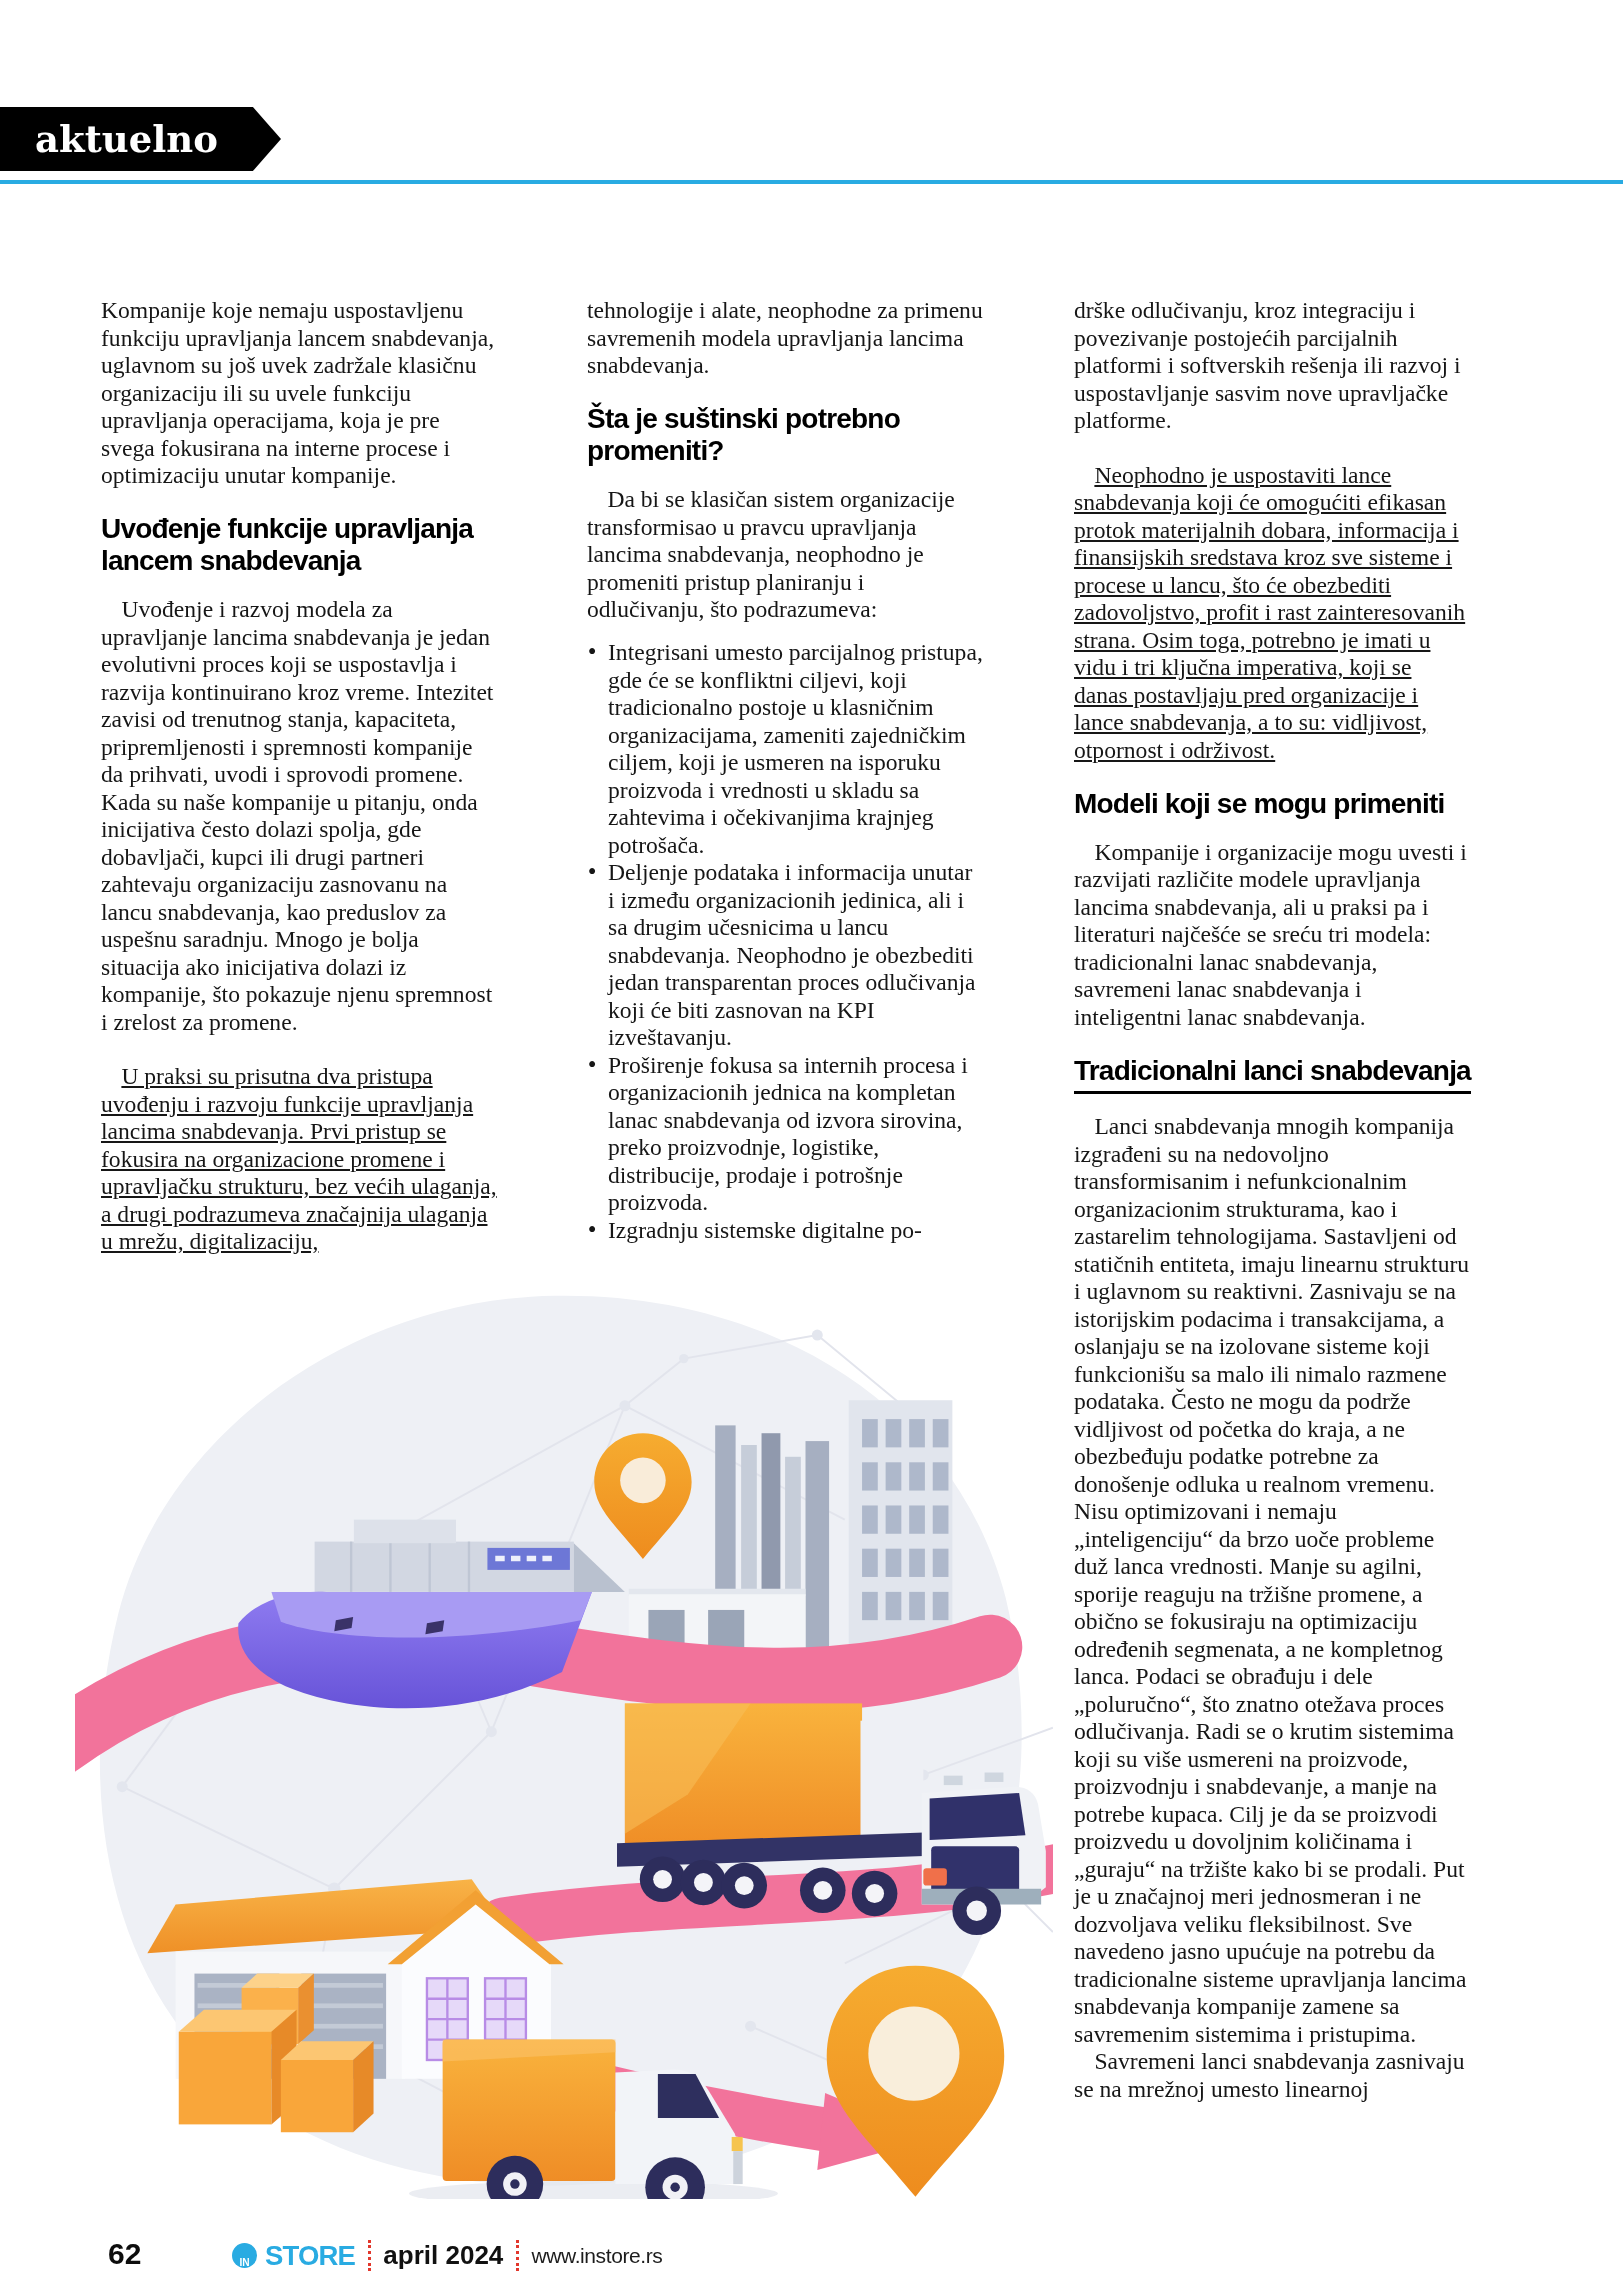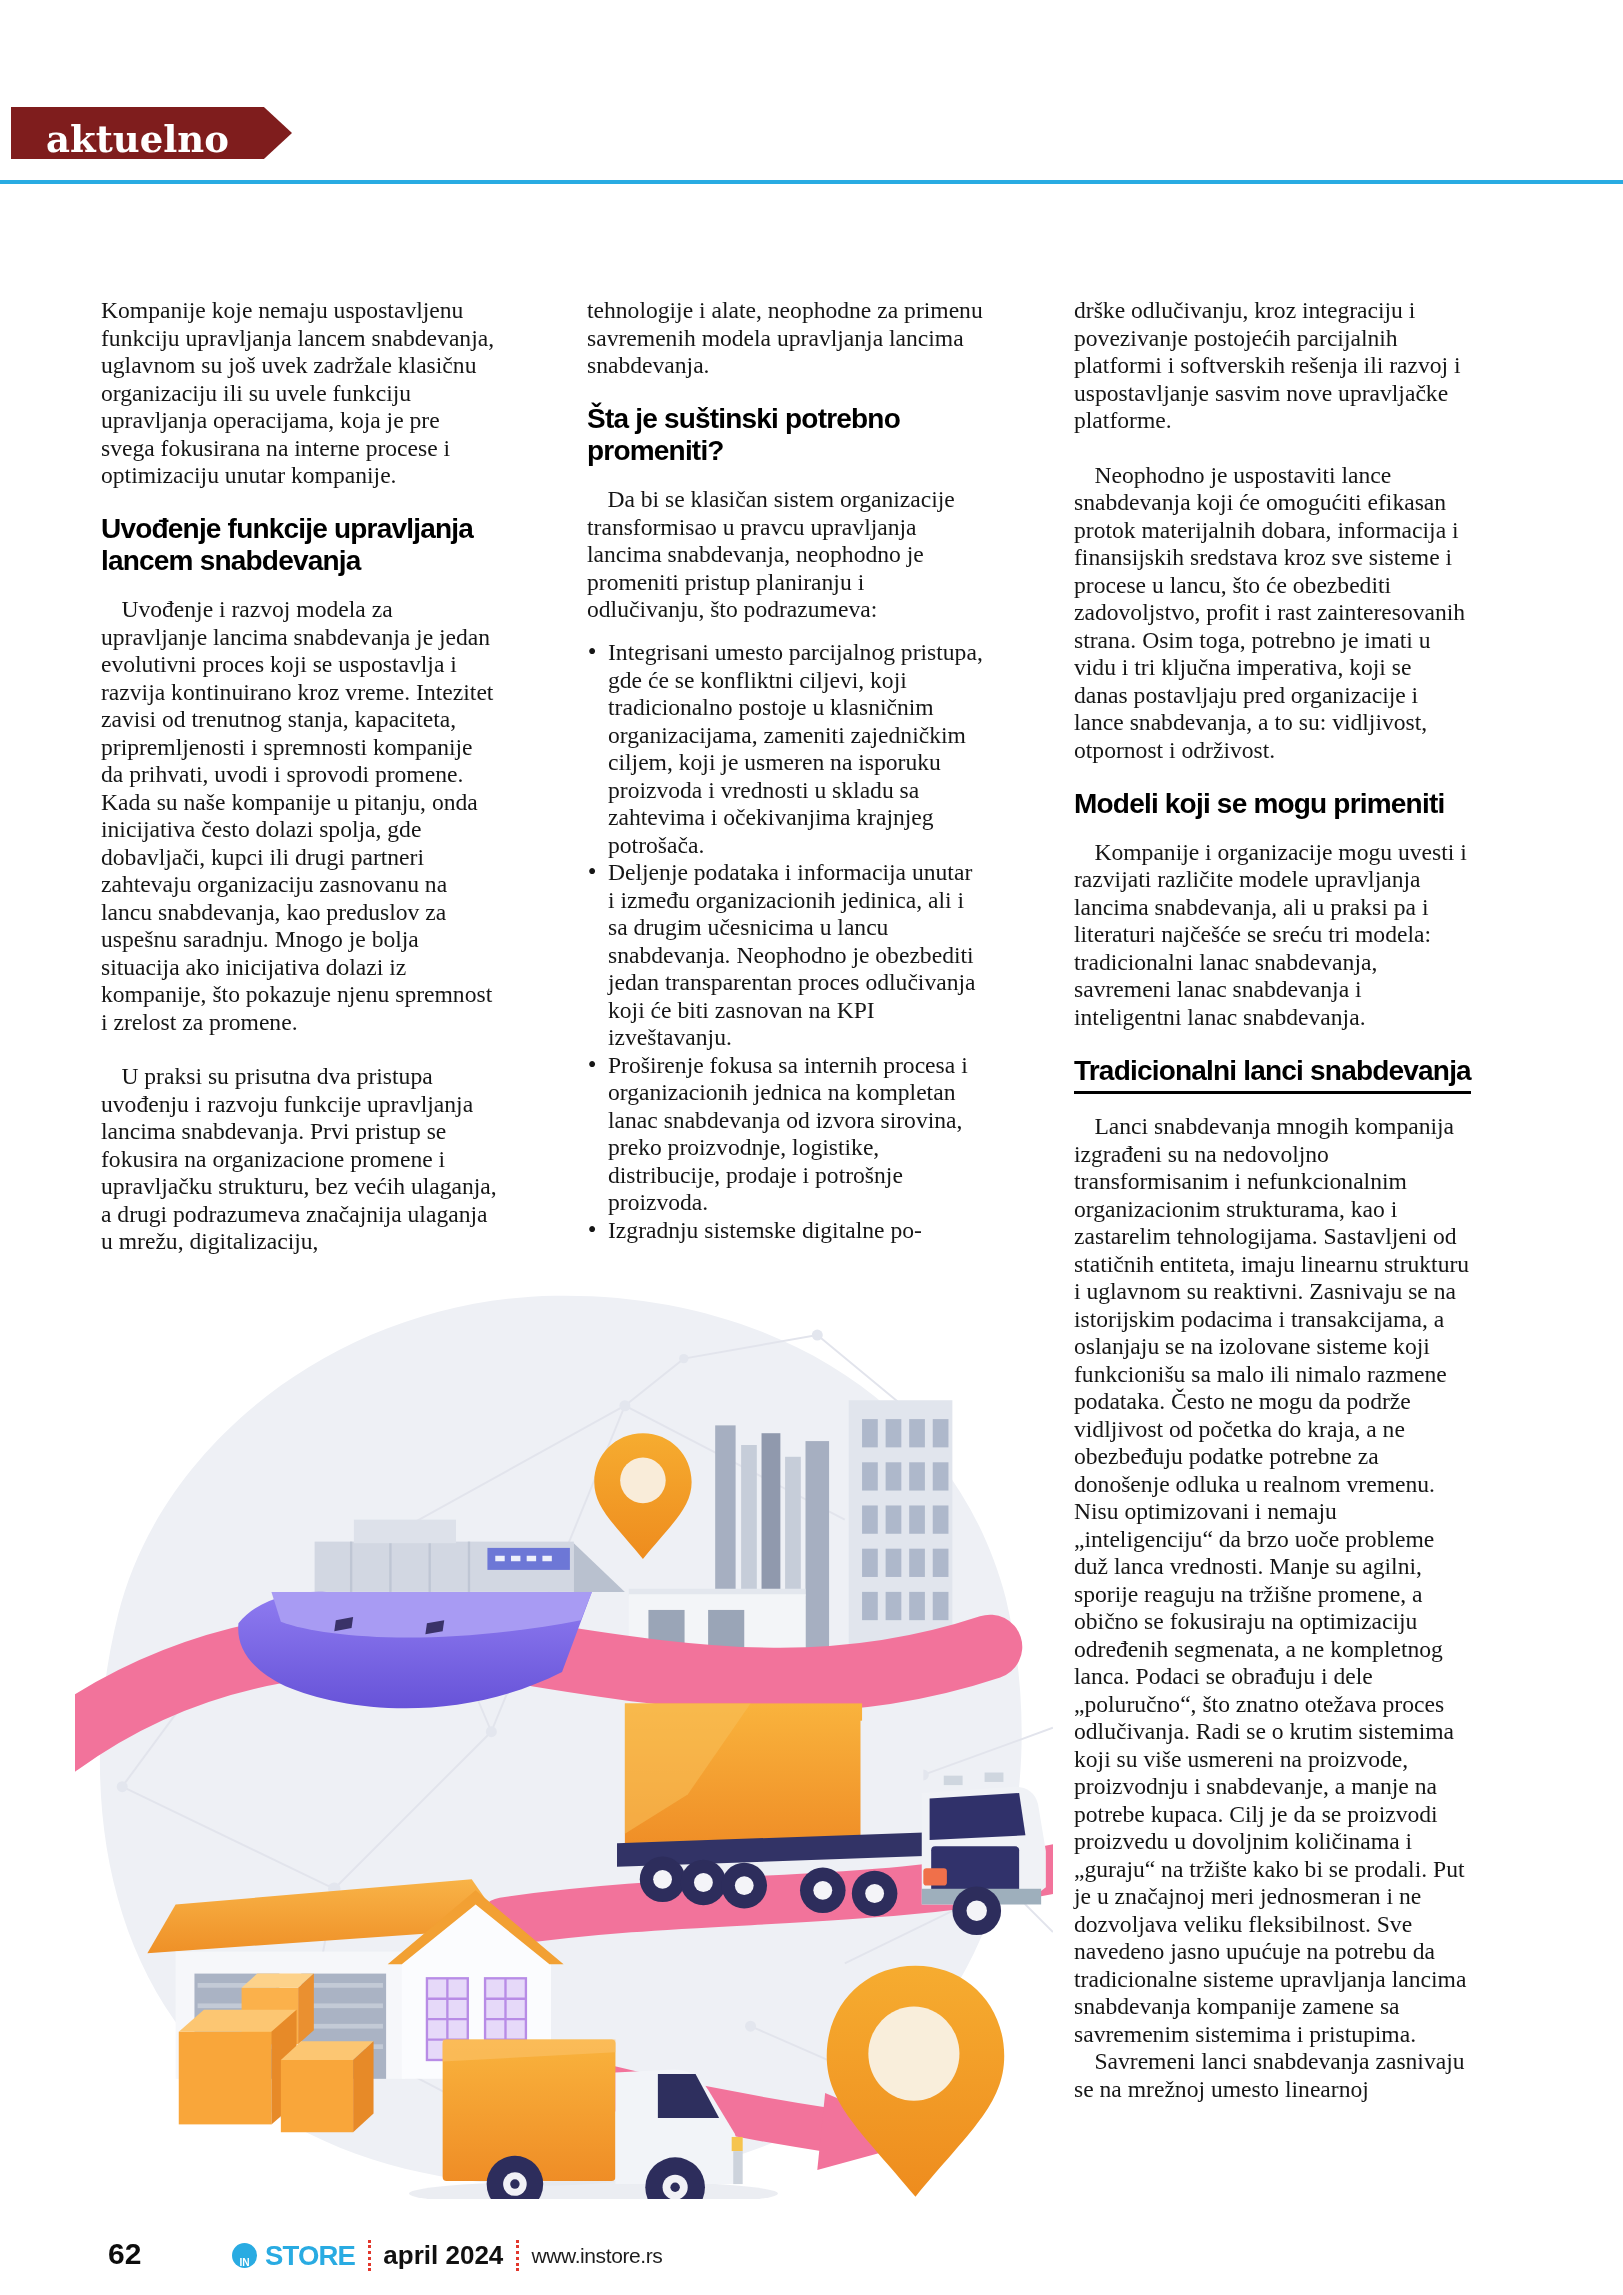--- a/index.html
+++ b/index.html
@@ -1,31 +1,31 @@
 <!DOCTYPE html>
 <html style="font-size:12.6px"><head>
 <meta charset="utf-8">
 <style>
   html,body{margin:0;padding:0;background:#fff;}
   .page{position:relative;width:1623px;height:2295px;background:#ffffff;overflow:hidden;
         font-family:"Liberation Serif",serif;color:#161616;}
   
-  .banner{position:absolute;left:0;top:107px;width:281px;height:52px;background:#7f1d1d;
-          clip-path:polygon(0 0,90% 0,100% 50%,90% 100%,0 100%);margin-left:11px;}
+  .banner{position:absolute;left:0;top:107px;width:281px;height:64px;background:#000000;
+          clip-path:polygon(0 0,90% 0,100% 50%,90% 100%,0 100%);}
   .banner span{display:block;width:253px;text-align:center;line-height:64px;
           font-family:"DejaVu Serif",serif;font-weight:700;font-size:37px;color:#ffffff;letter-spacing:0;}
   .rule{position:absolute;left:0;top:180px;width:1623px;height:3.9px;background:#29abe2;}
   
   .col{position:absolute;top:297px;width:397px;font-size:23.6px;line-height:27.5px;text-align:left;}
   .col-1{left:101px;}
   .col-2{left:587px;}
   .col-3{left:1074px;}
   .col p{margin:0;}
   .ind{text-indent:20.4px;}
-  .sp{margin-top:27px !important;}
+  .sp{margin-top:27px !important;text-decoration:underline;}
   .col h3{font-family:"Liberation Sans",sans-serif;font-weight:700;font-size:28px;line-height:32px;
           letter-spacing:-0.8px;color:#000;margin:23.6px 0 19px 0;}
   .col h3.u span{display:inline-block;border-bottom:3.1px solid #000;padding-bottom:4.7px;}
   ul.bullets{list-style:none;margin:15.7px 0 0 0;padding:0;}
   ul.bullets li{position:relative;padding-left:21px;margin:0;}
   ul.bullets li::before{content:"\2022";position:absolute;left:0.8px;top:-0.8px;font-size:25px;color:#161616;}
   
   .illu{position:absolute;left:75px;top:1284px;width:978px;height:915px;}
   
   .footer{position:absolute;left:12px;top:2235px;width:1455px;height:47px;font-family:"Liberation Sans",sans-serif;}

